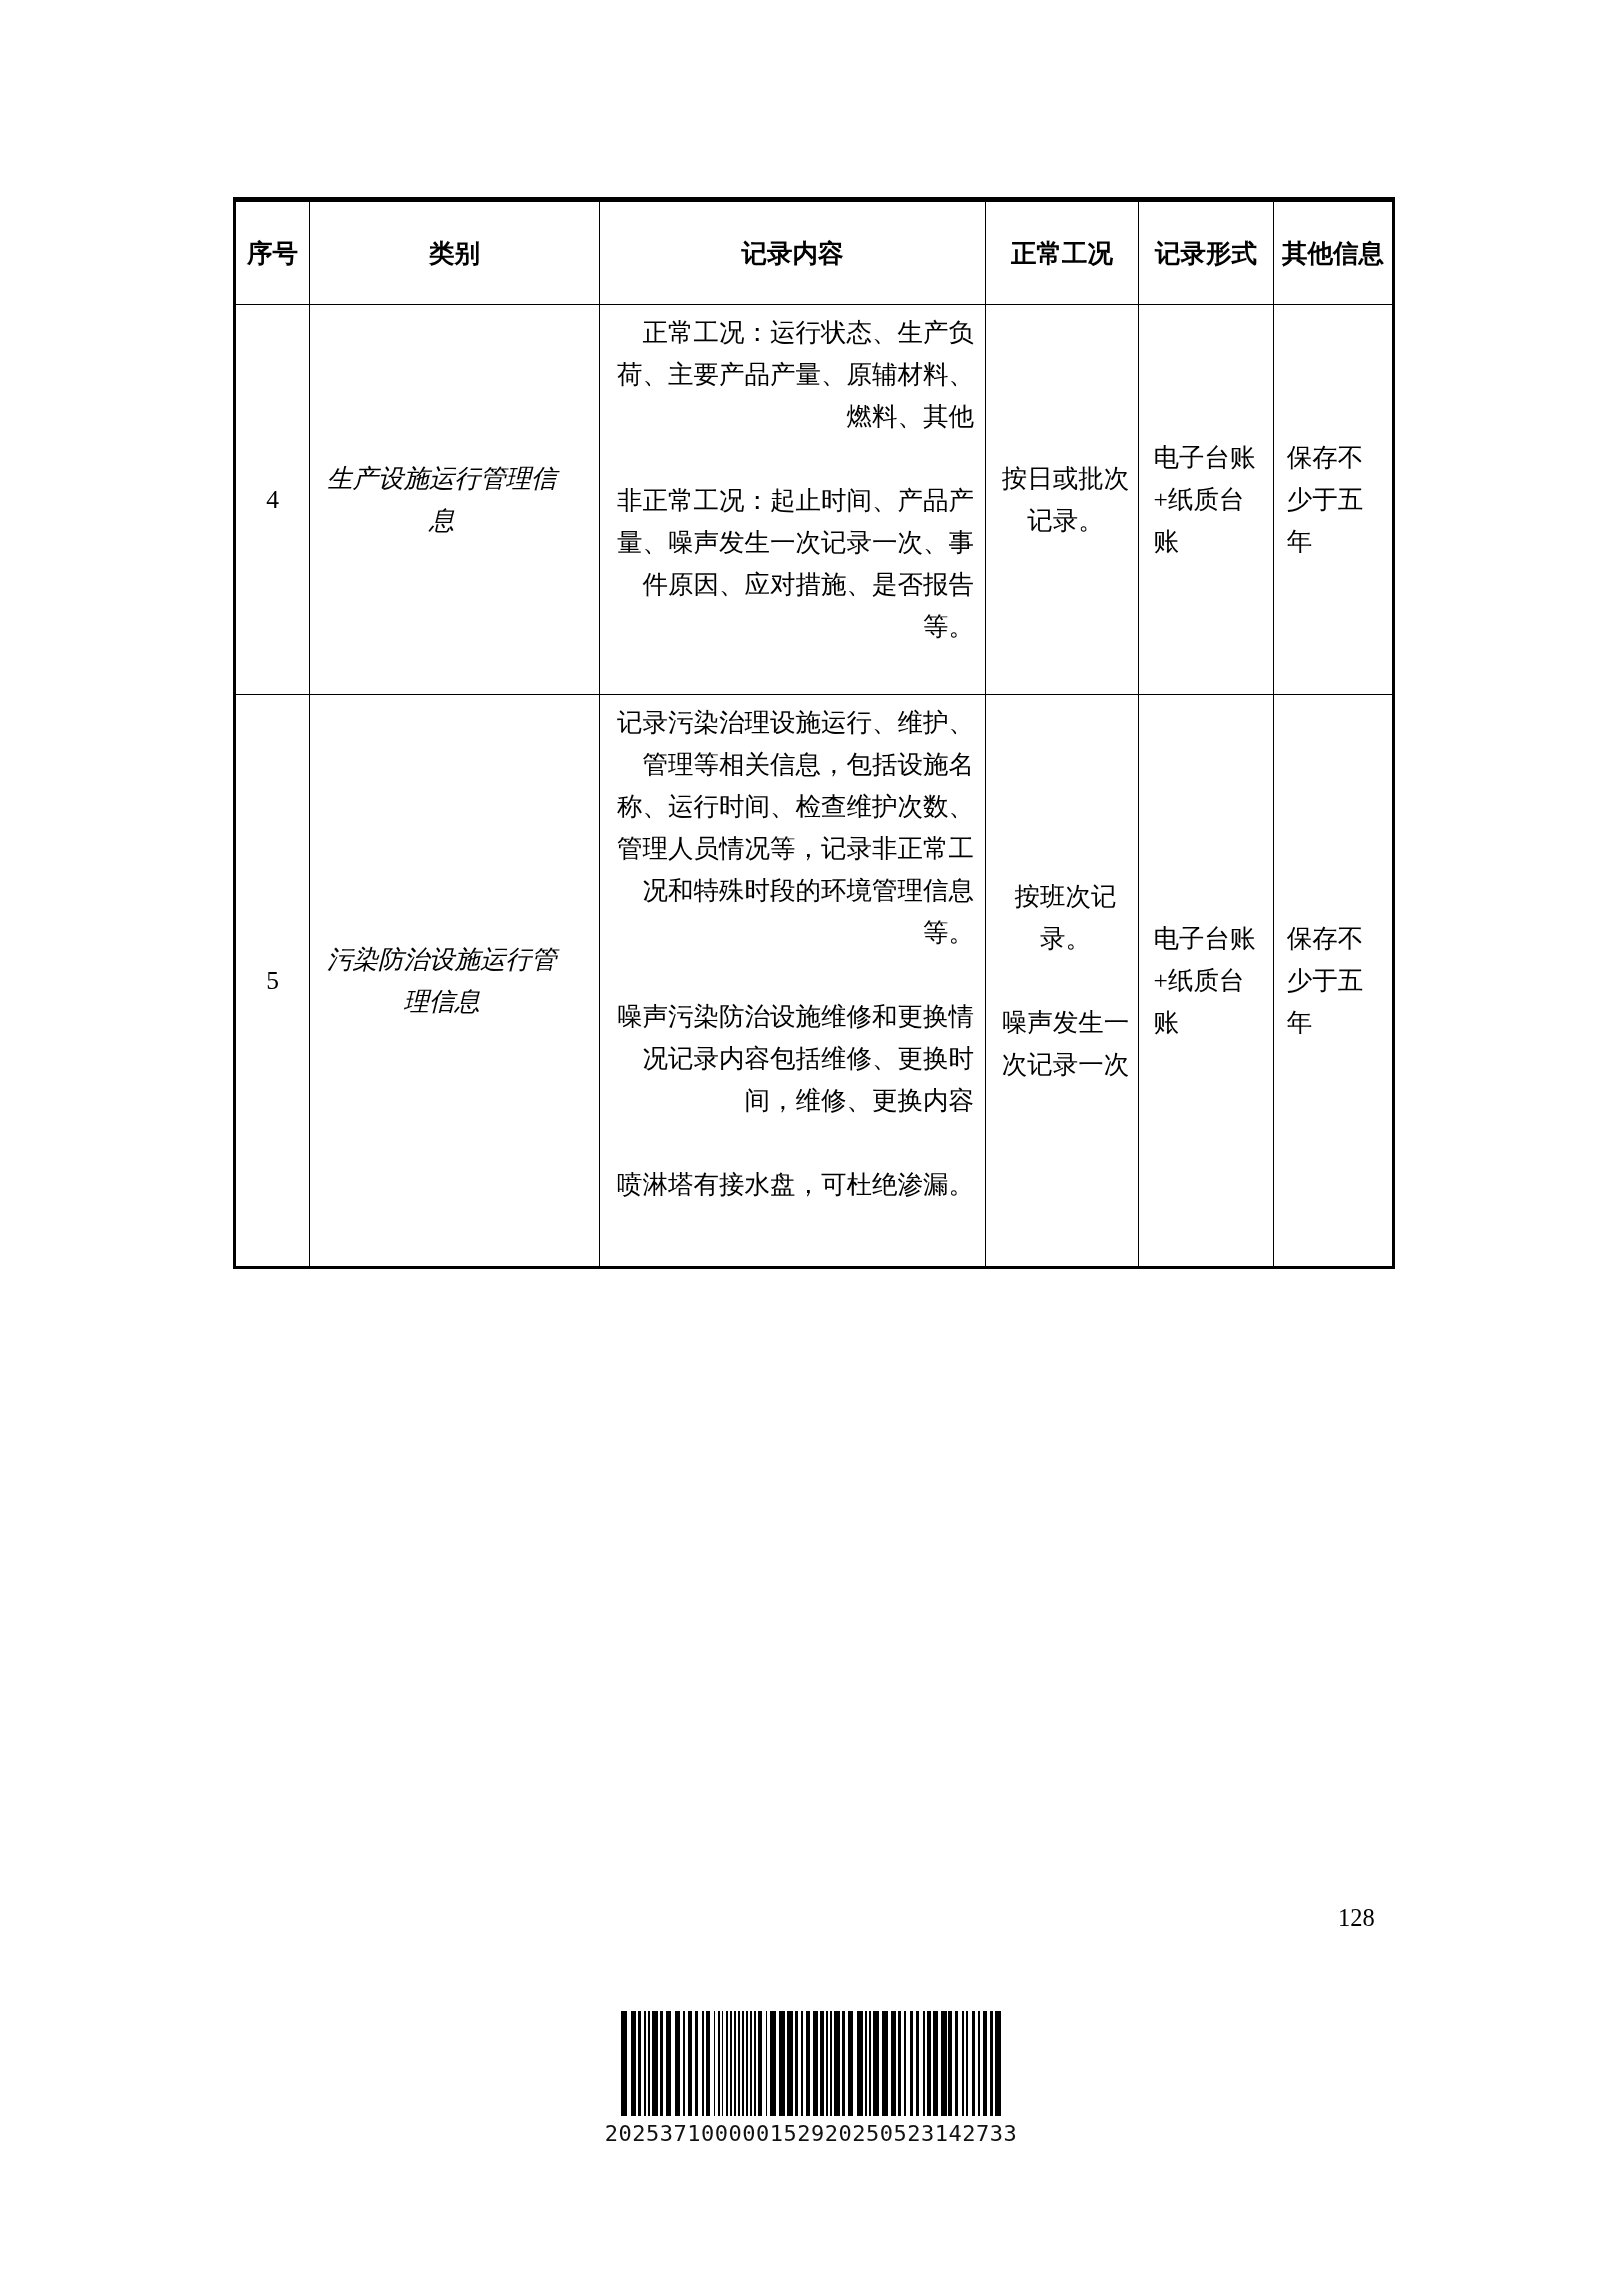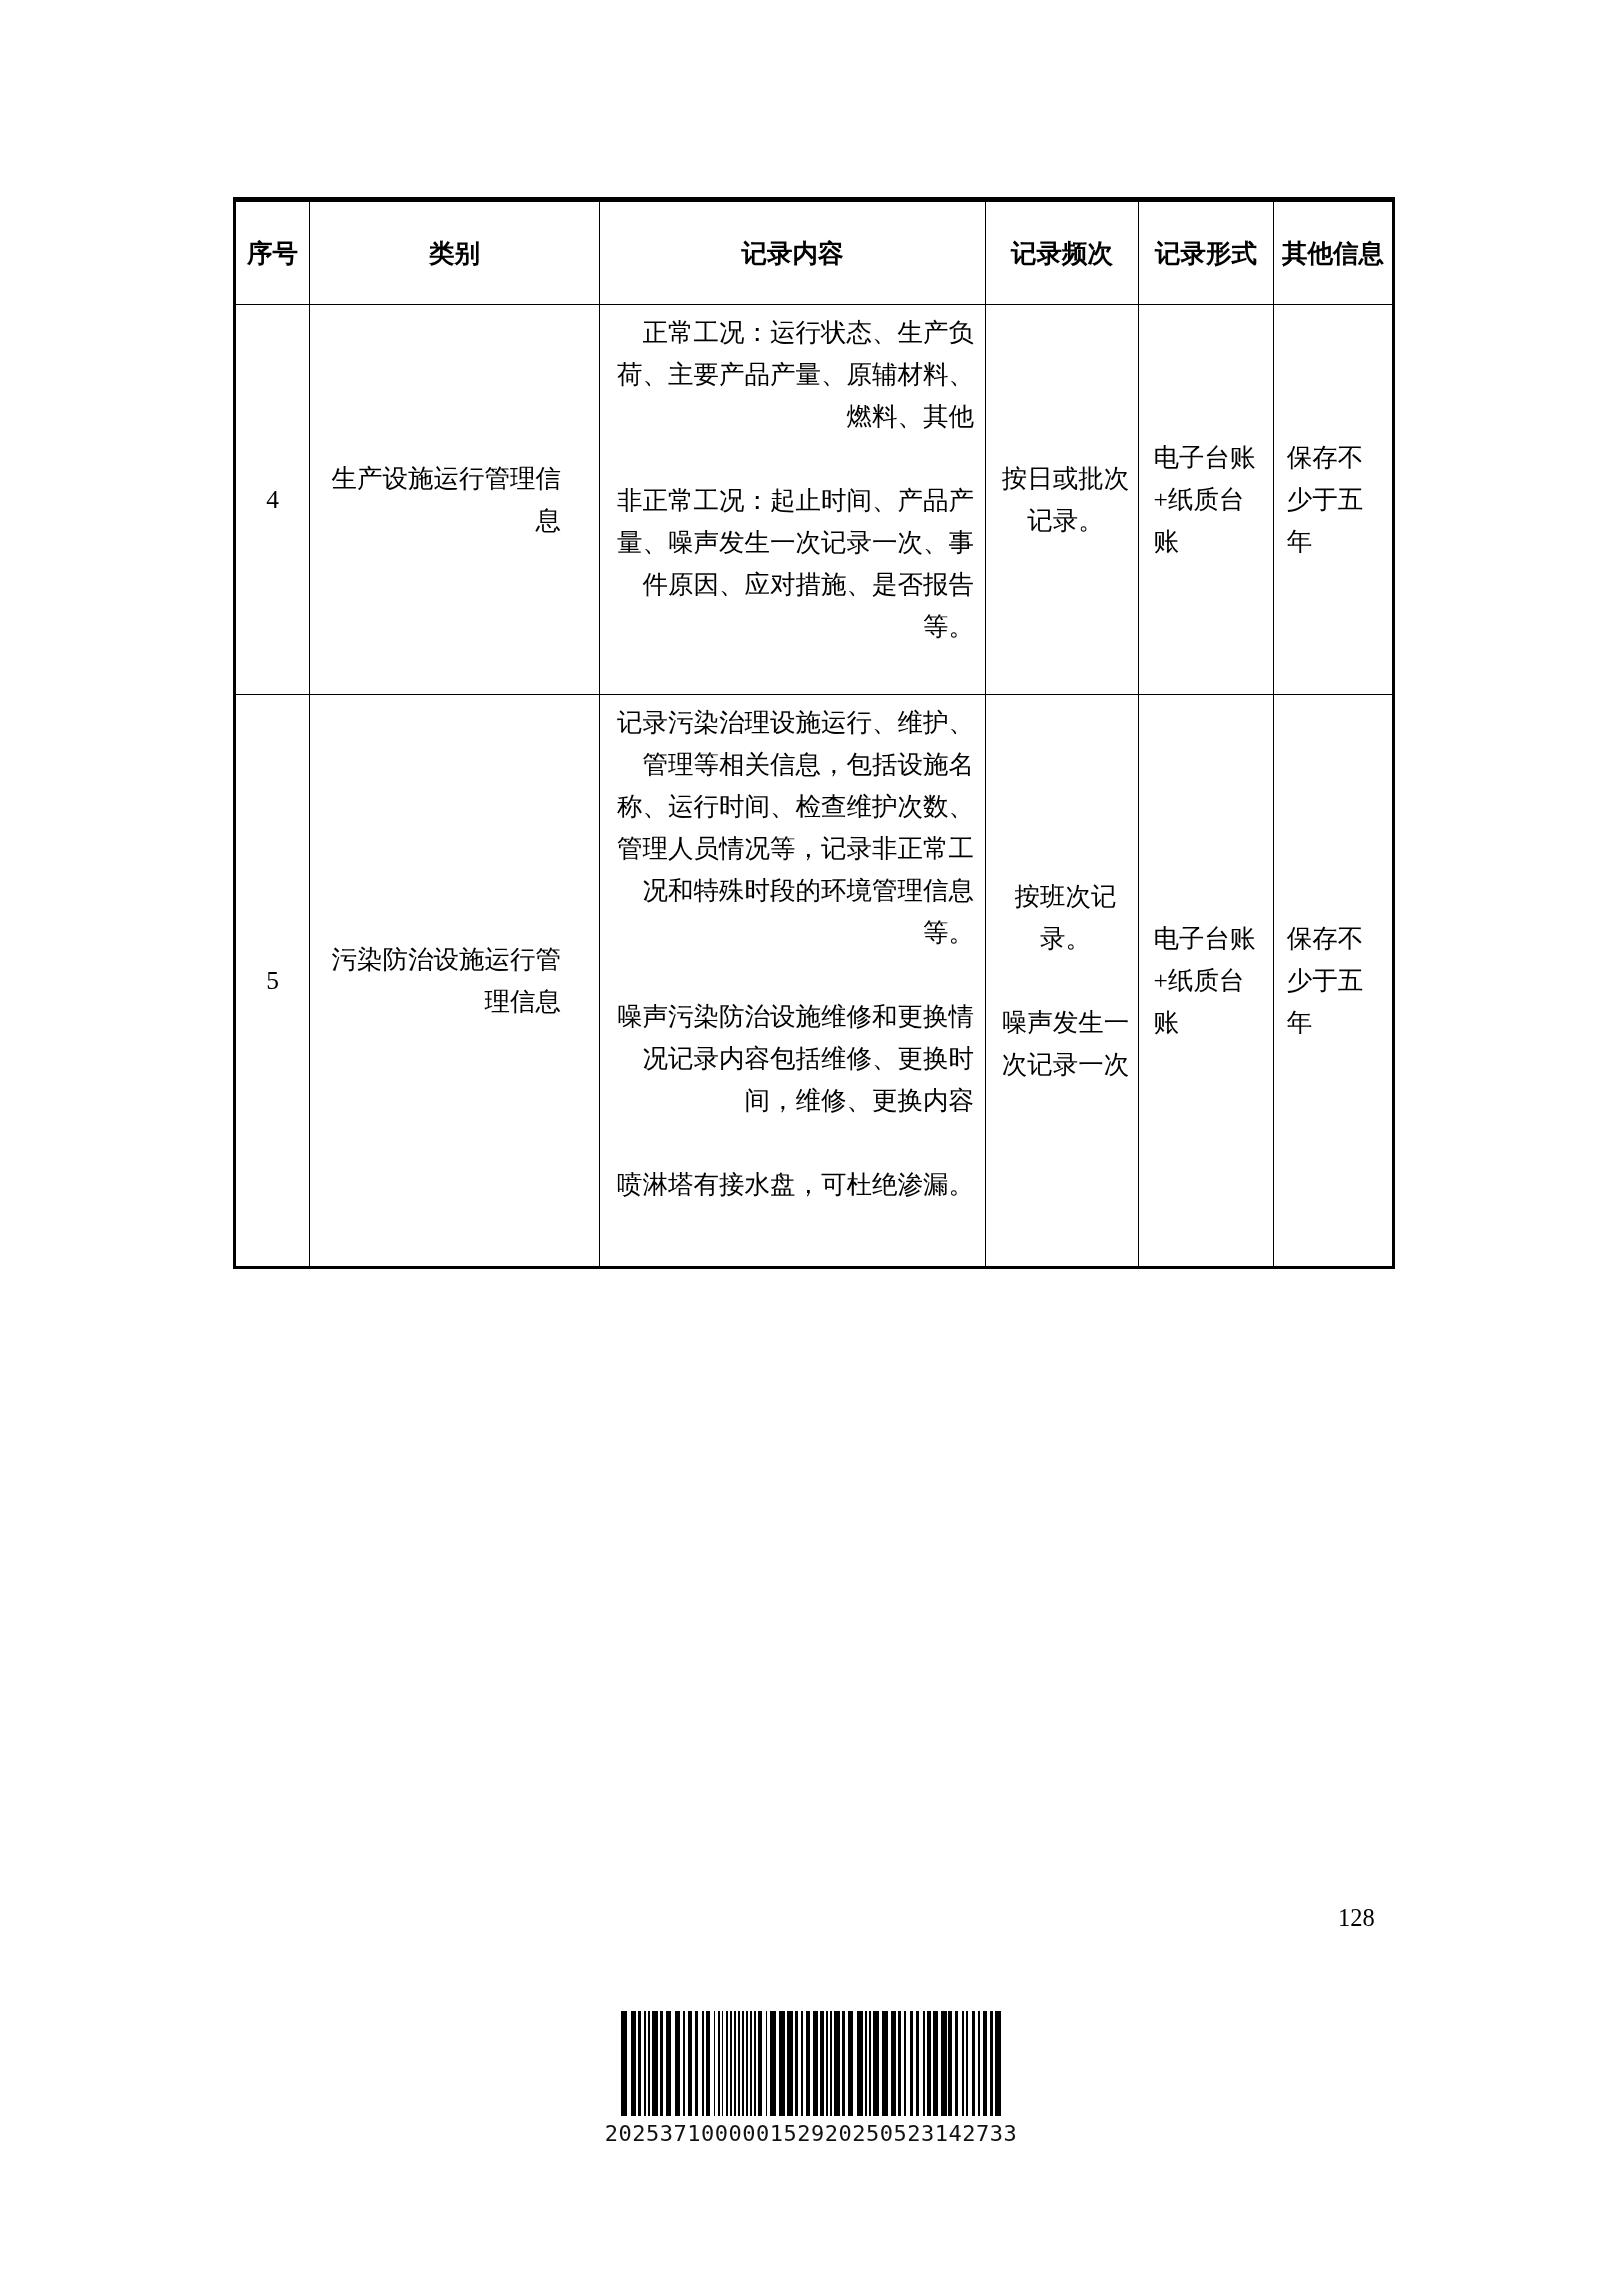--- a/index.html
+++ b/index.html
@@ -22,21 +22,21 @@
   }
   .doc-table th{
     font-family:"Liberation Sans","DejaVu Sans",sans-serif;
     font-weight:700;text-align:center;vertical-align:middle;
     padding:3.6px 5.5px;line-height:40px;
   }
   tr.header-row{height:105px;}
   tr.row-4{height:390px;}
   tr.row-5{height:573px;}
   .cell-no{text-align:center;vertical-align:middle;}
-  .cell-category{vertical-align:middle;text-align:right;padding:5.5px 38px 5.5px 12.7px;}
+  .cell-category{vertical-align:middle;text-align:center;padding:5.5px 38px 5.5px 12.7px;font-style:italic;}
   .cell-content{vertical-align:top;text-align:right;padding:7.3px 11px;}
   .cell-freq{vertical-align:middle;text-align:center;padding:5.5px 7.3px 5.5px 14.5px;}
   .cell-form{vertical-align:middle;text-align:left;padding:5.5px 9px 5.5px 14.5px;}
   .cell-other{vertical-align:middle;text-align:left;padding:5.5px 5.5px 5.5px 12.7px;}
   .doc-table p{margin:0 0 42px 0;}
   .doc-table p:last-child{margin-bottom:0;}
   
   .page-number{
     position:absolute;left:1338px;top:1902px;
     font-size:24.5px;line-height:31px;
@@ -67,21 +67,21 @@
     <col style="width:386px">
     <col style="width:153px">
     <col style="width:135px">
     <col style="width:120px">
   </colgroup>
   <tbody>
     <tr class="header-row">
       <th>序号</th>
       <th>类别</th>
       <th>记录内容</th>
-      <th>记录频次</th>
+      <th>正常工况</th>
       <th>记录形式</th>
       <th>其他信息</th>
     </tr>
 
     <tr class="row-4">
       <td class="cell-no">4</td>
       <td class="cell-category">生产设施运行管理信息</td>
       <td class="cell-content">
         <p>正常工况：运行状态、生产负荷、主要产品产量、原辅材料、燃料、其他</p>
         <p>非正常工况：起止时间、产品产量、噪声发生一次记录一次、事件原因、应对措施、是否报告等。</p>

